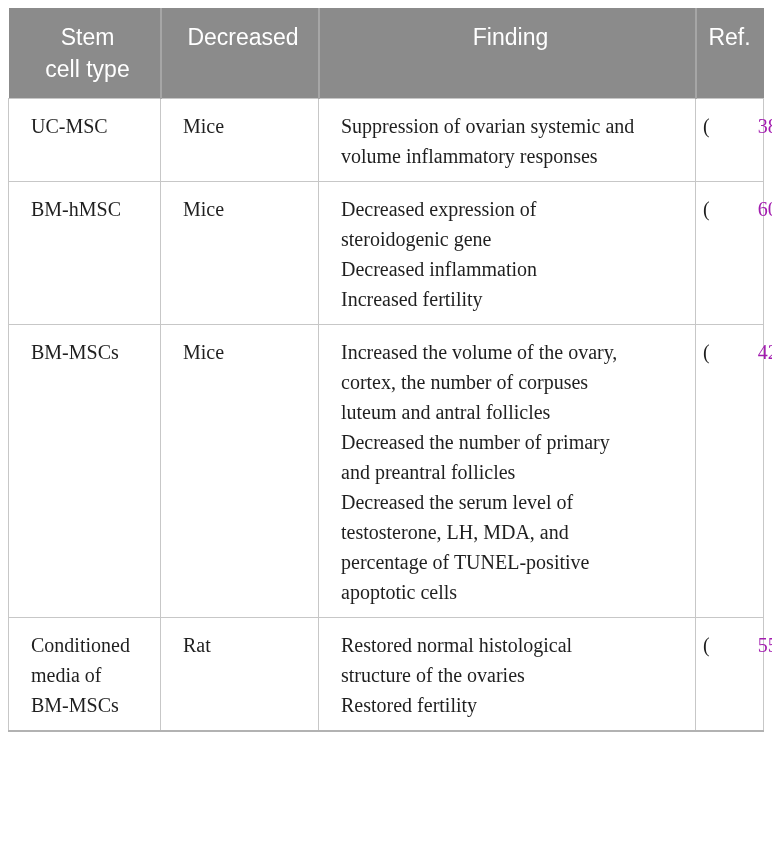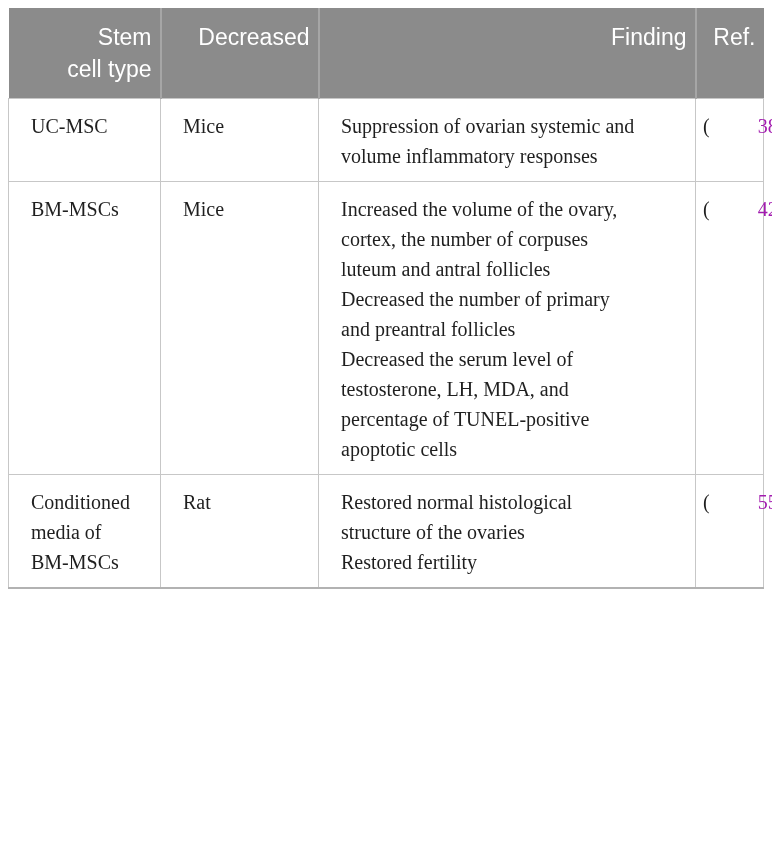--- a/index.html
+++ b/index.html
@@ -28,21 +28,21 @@
   col.c3 { width: 377px; }
   col.c4 { width: 68px; }
 
   thead th {
     background: #8b8b8b;
     color: #ffffff;
     font-family: "Liberation Sans", sans-serif;
     font-weight: 400;
     font-size: 23px;
     line-height: 32px;
-    text-align: right;
+    text-align: center;
     vertical-align: top;
     padding: 13px 8px 13px 15px;
     height: 86px;
     box-sizing: border-box;
     white-space: pre-line;
     border-left: 2px solid #a6a6a6;
   }
   thead th:first-child { border-left: none; }
   thead th.ref-col { padding-left: 7px; }
 
@@ -89,20 +89,29 @@
     </thead>
     <tbody>
       <tr>
         <td>UC-MSC</td>
         <td>Mice</td>
         <td>Suppression of ovarian systemic and
 volume inflammatory responses</td>
         <td class="ref-cell"><span>(</span><span class="ref-num">38</span><span>)</span></td>
       </tr>
       <tr>
+        <td>BM-hMSC</td>
+        <td>Mice</td>
+        <td>Decreased expression of
+steroidogenic gene
+Decreased inflammation
+Increased fertility</td>
+        <td class="ref-cell"><span>(</span><span class="ref-num">60</span><span>)</span></td>
+      </tr>
+      <tr>
         <td>BM-MSCs</td>
         <td>Mice</td>
         <td>Increased the volume of the ovary,
 cortex, the number of corpuses
 luteum and antral follicles
 Decreased the number of primary
 and preantral follicles
 Decreased the serum level of
 testosterone, LH, MDA, and
 percentage of TUNEL-positive

